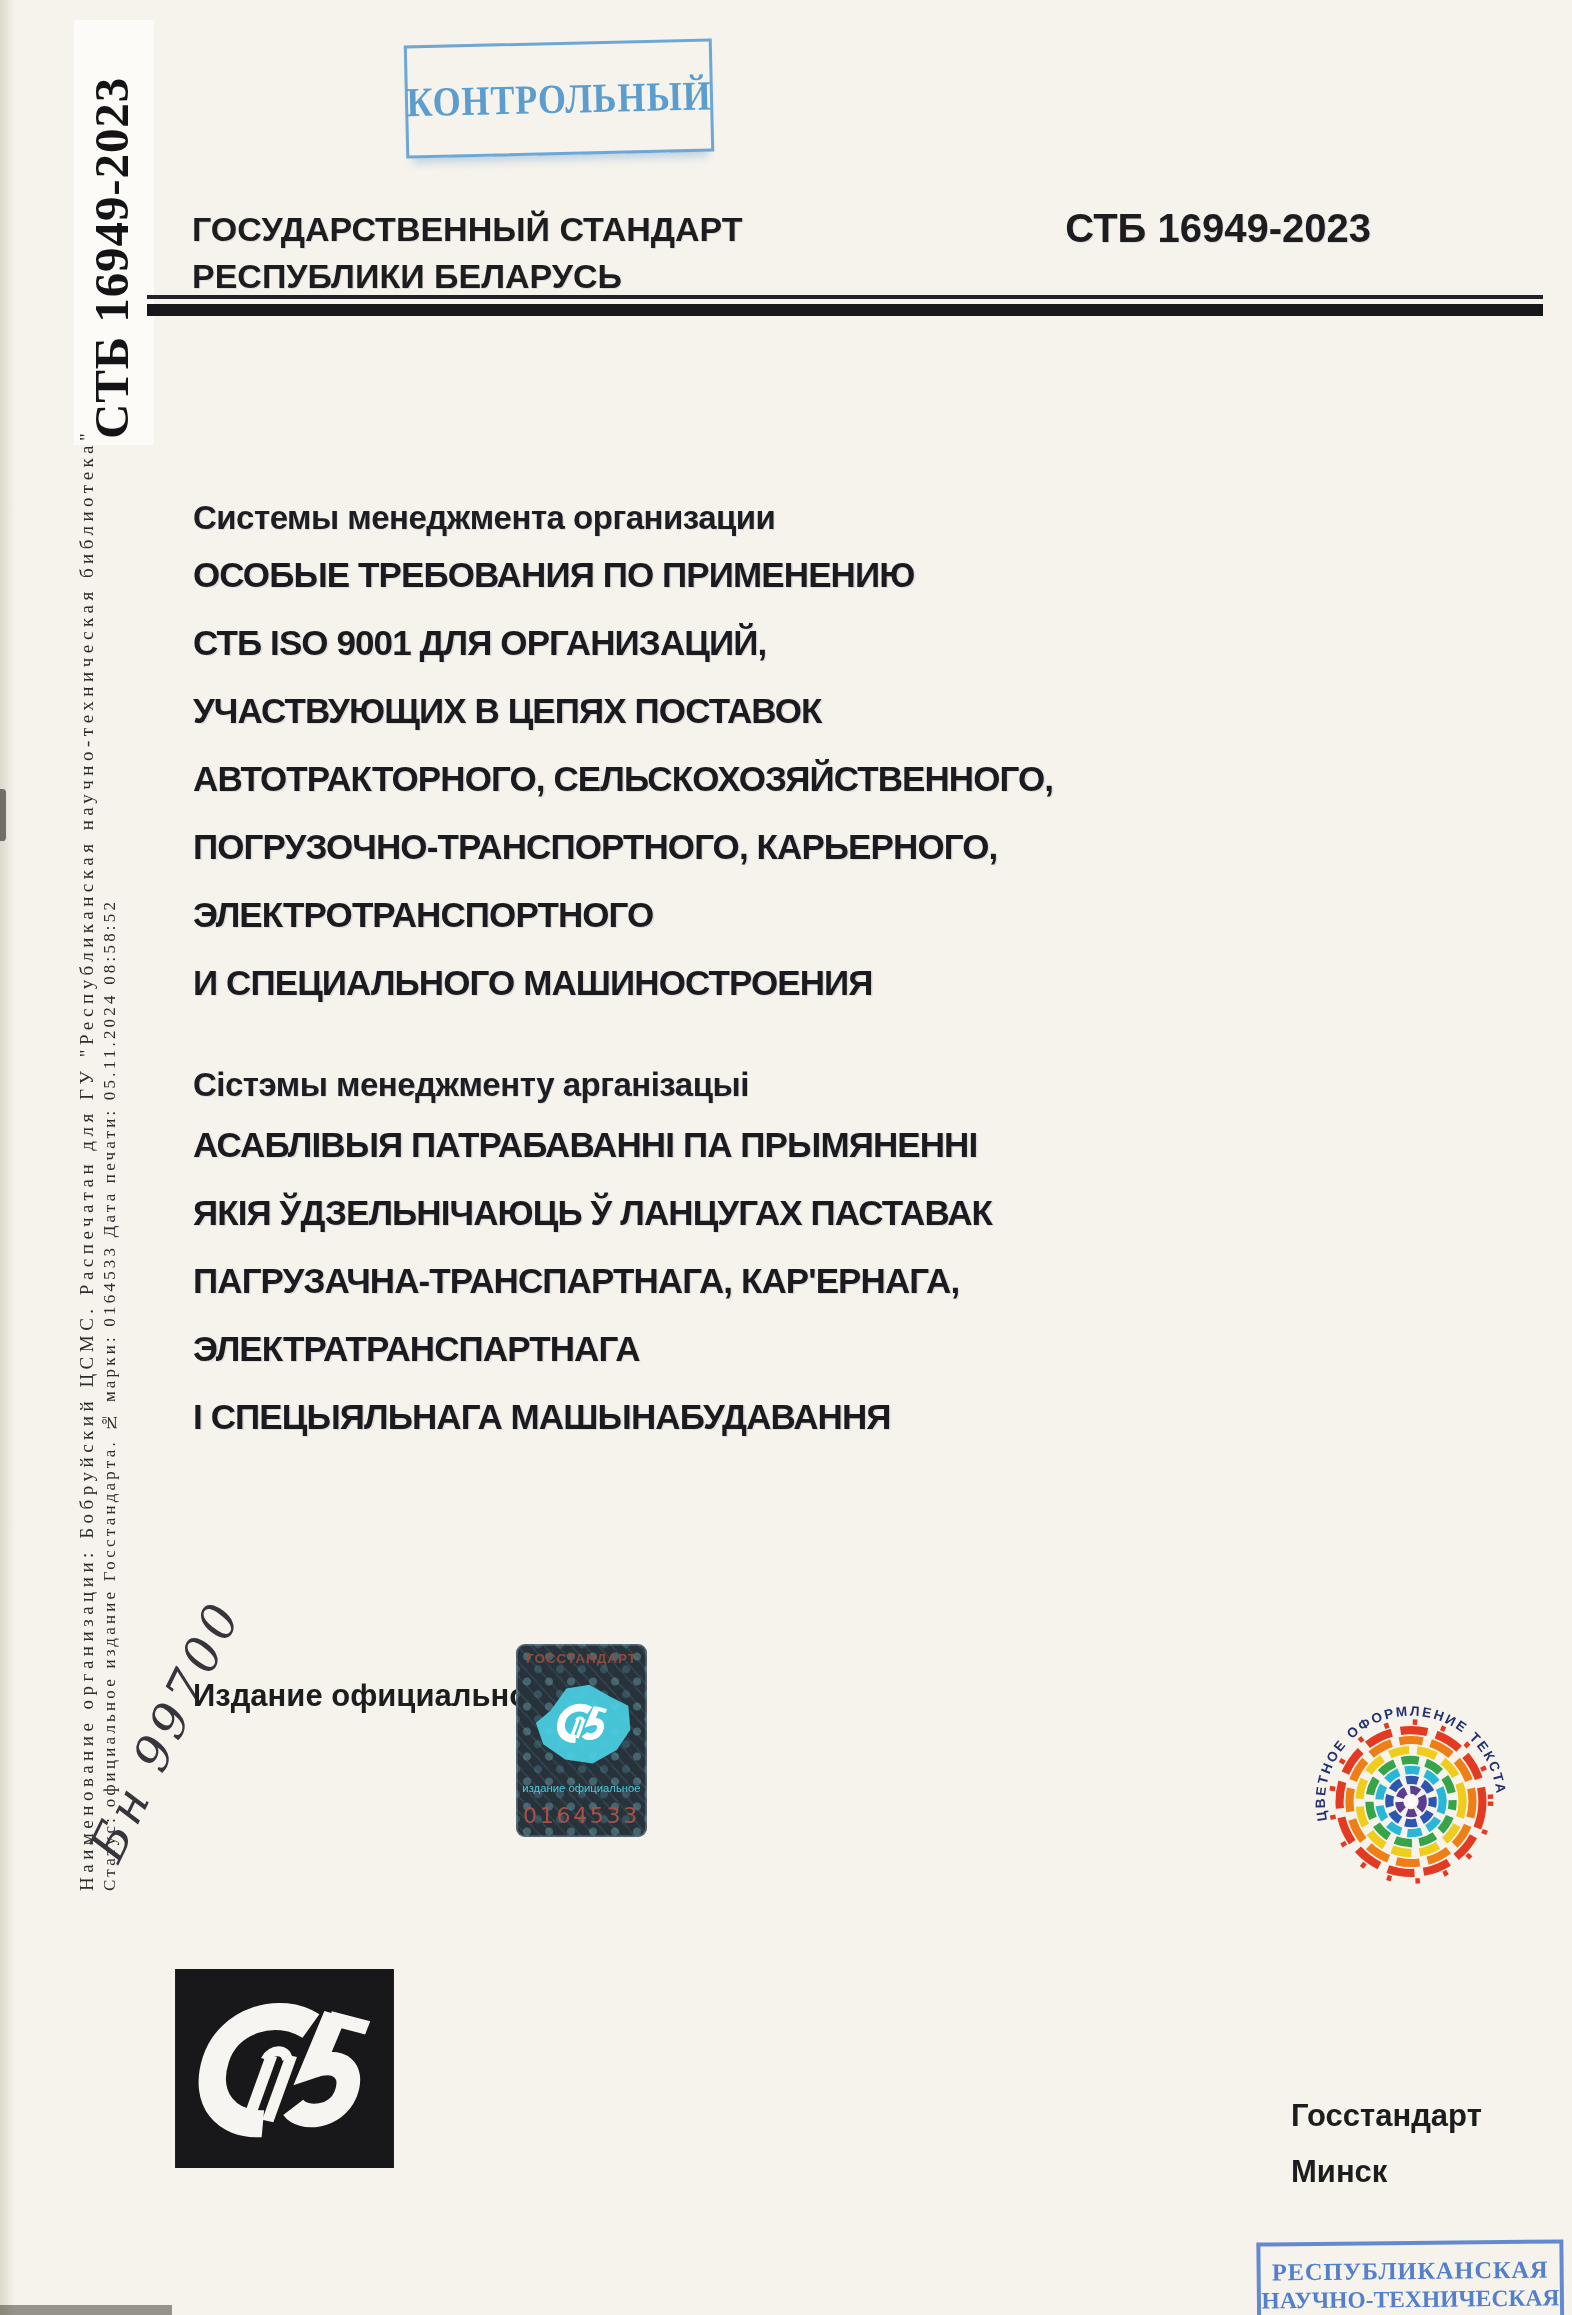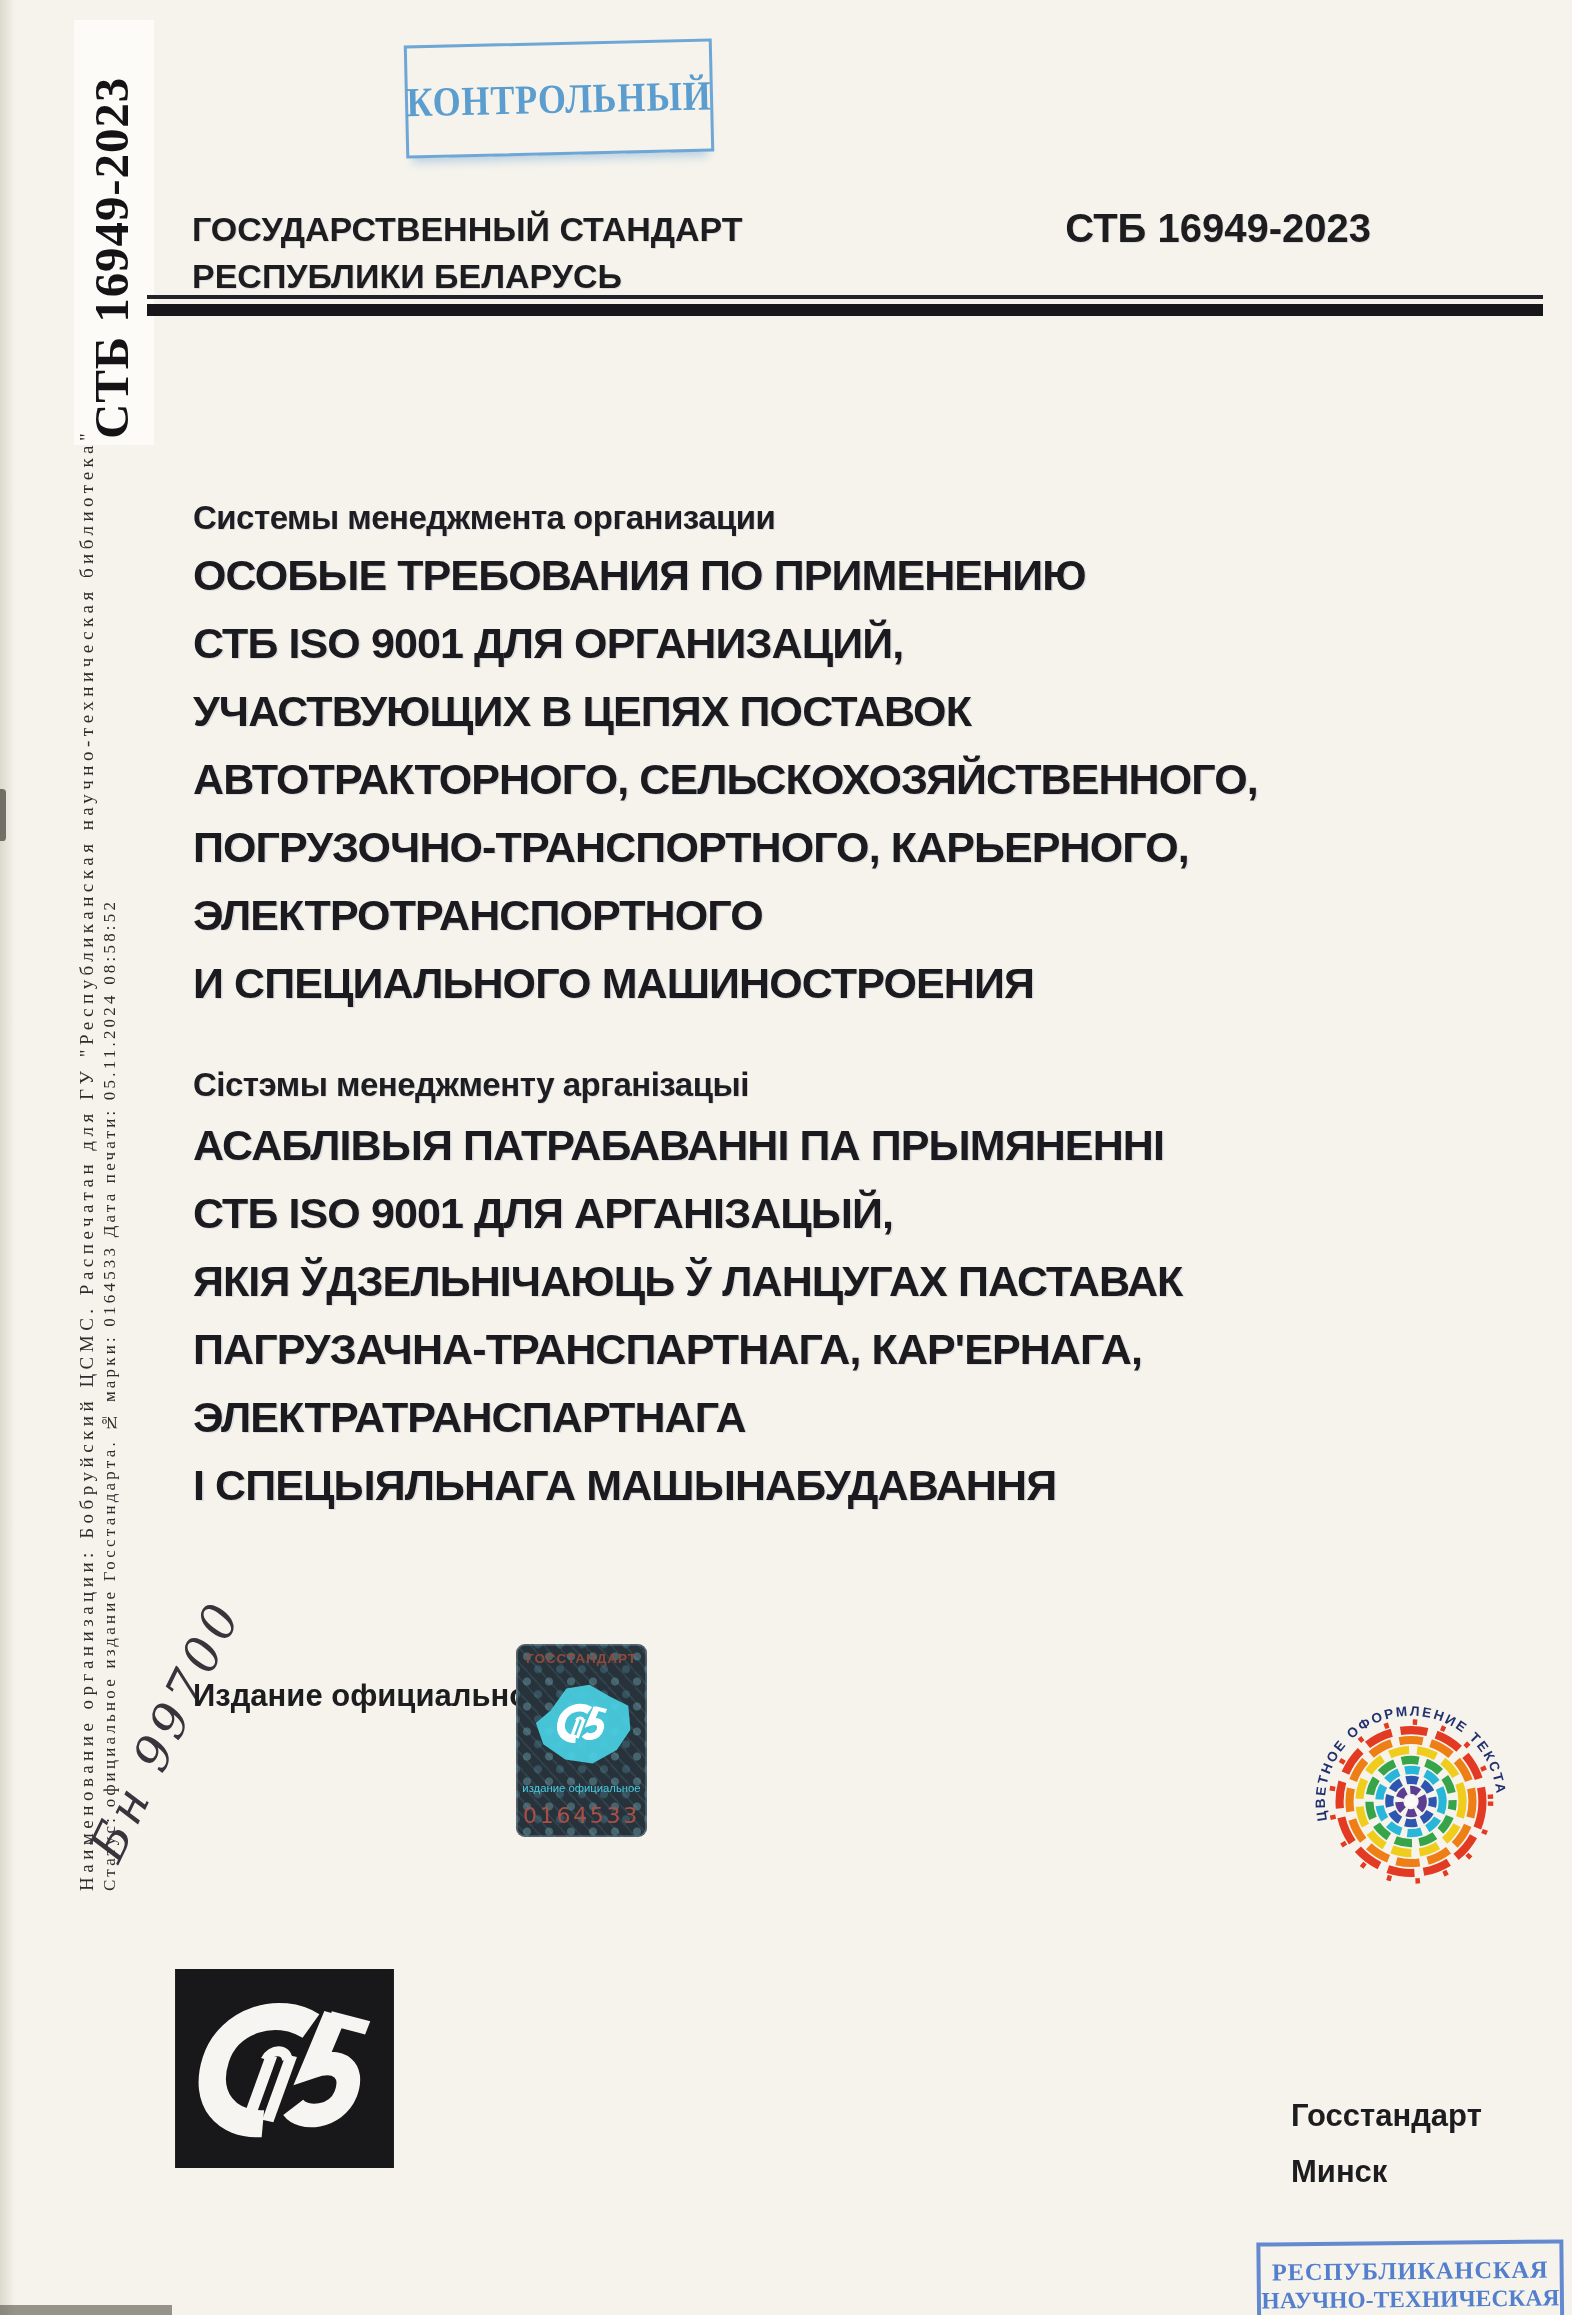--- a/index.html
+++ b/index.html
@@ -31,21 +31,21 @@
   .rule-thin{left:147px;top:295px;width:1396px;height:3.6px;background:#22222a;}
   .rule-thick{left:147px;top:304px;width:1396px;height:11.8px;background:#17171b;}
   
   .subtitle{font-weight:bold;font-size:33px;color:#1e1e22;letter-spacing:-0.5px;
       text-shadow:0.9px 0.9px 0 rgba(110,110,160,.18);}
   .ru-subtitle{left:193px;top:499px;}
   .be-subtitle{left:193px;top:1066px;}
   .big-lines{width:1312px;}
   .ru-lines{left:193px;top:541px;}
   .be-lines{left:193px;top:1111px;}
-  .big-line{font-weight:bold;font-size:43px;line-height:68px;letter-spacing:-0.9px;color:#1b1b1f;
+  .big-line{font-weight:bold;font-size:35px;line-height:68px;letter-spacing:-0.9px;color:#1b1b1f;
       text-shadow:1.4px 1.4px 0 rgba(100,100,150,.16);}
   
   .vt1{left:76px;top:523px;width:23.5px;height:1368px;font-size:19px;letter-spacing:4.5px;color:#2e2c2c;}
   .vt2{left:100px;top:800px;width:22px;height:1091px;font-size:17px;letter-spacing:3.2px;color:#2e2c2c;}
   
   .handwriting{left:78px;top:1845px;transform:rotate(-64deg);transform-origin:0 0;
       font-family:"DejaVu Serif",serif;font-style:italic;font-size:49px;color:#37343b;
       letter-spacing:5.4px;}
   
   .edition-label{left:193px;top:1678px;font-weight:bold;font-size:31px;color:#1d1d20;}
@@ -115,21 +115,20 @@
     <div class="big-line">УЧАСТВУЮЩИХ В ЦЕПЯХ ПОСТАВОК</div>
     <div class="big-line">АВТОТРАКТОРНОГО, СЕЛЬСКОХОЗЯЙСТВЕННОГО,</div>
     <div class="big-line">ПОГРУЗОЧНО-ТРАНСПОРТНОГО, КАРЬЕРНОГО,</div>
     <div class="big-line">ЭЛЕКТРОТРАНСПОРТНОГО</div>
     <div class="big-line">И СПЕЦИАЛЬНОГО МАШИНОСТРОЕНИЯ</div>
   </div>
 
   <div class="abs subtitle be-subtitle">Сістэмы менеджменту арганізацыі</div>
   <div class="abs big-lines be-lines">
     <div class="big-line">АСАБЛІВЫЯ ПАТРАБАВАННІ ПА ПРЫМЯНЕННІ</div>
-    <div class="big-line">СТБ ISO 9001 ДЛЯ АРГАНІЗАЦЫЙ,</div>
     <div class="big-line">ЯКІЯ ЎДЗЕЛЬНІЧАЮЦЬ Ў ЛАНЦУГАХ ПАСТАВАК</div>
     <div class="big-line">ПАГРУЗАЧНА-ТРАНСПАРТНАГА, КАР'ЕРНАГА,</div>
     <div class="big-line">ЭЛЕКТРАТРАНСПАРТНАГА</div>
     <div class="big-line">І СПЕЦЫЯЛЬНАГА МАШЫНАБУДАВАННЯ</div>
   </div>
 
   <div class="abs vtext vt1">Наименование организации: Бобруйский ЦСМС. Распечатан для ГУ "Республиканская научно-техническая библиотека"</div>
   <div class="abs vtext vt2">Статус: официальное издание Госстандарта. № марки: 0164533 Дата печати: 05.11.2024 08:58:52</div>
 
   <div class="abs handwriting">Бн 99700</div>

